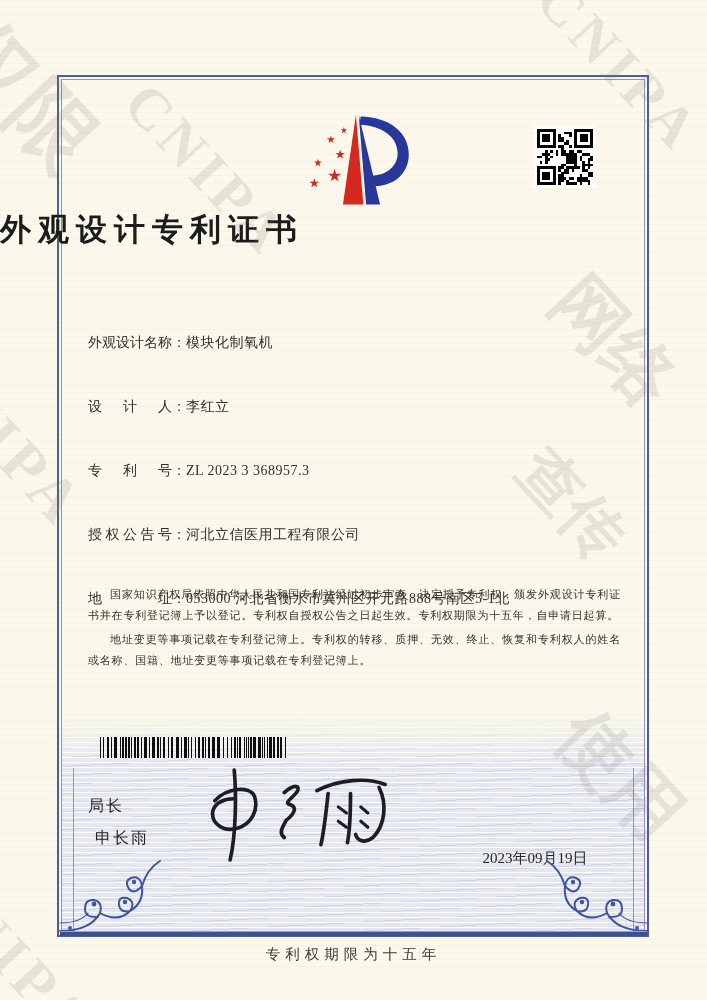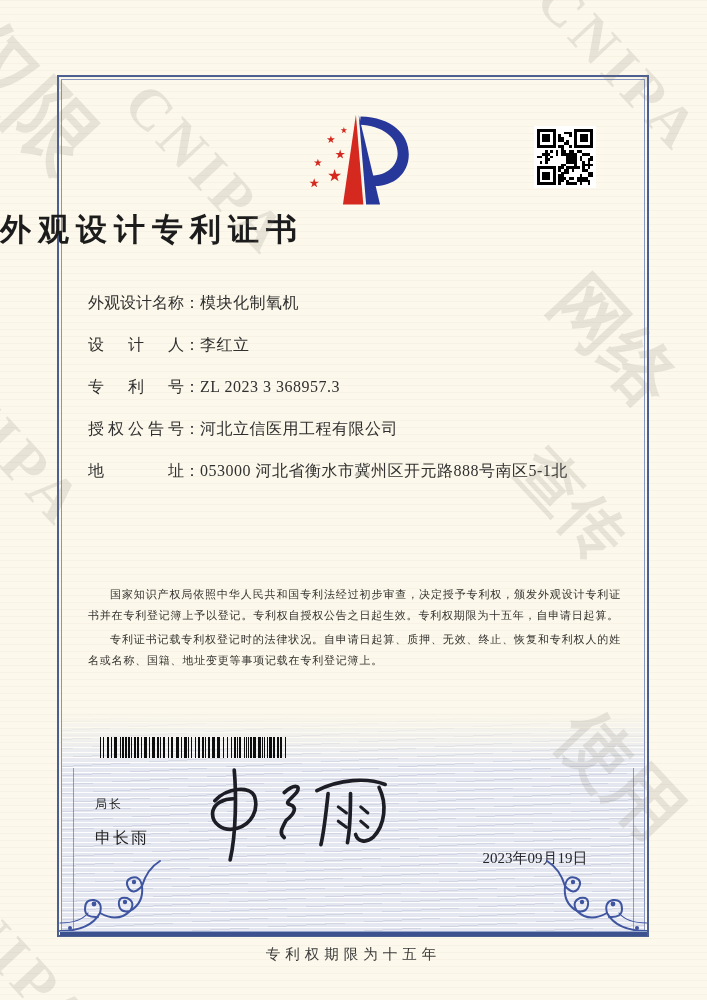--- a/index.html
+++ b/index.html
@@ -31,33 +31,33 @@
   .ornament.left { left:58px; } .ornament.right { left:545px; transform:scaleX(-1); }
   
   .cert-no { position:absolute; left:100px; top:120px; font-size:15px; color:#4a4a4a; letter-spacing:1px; }
   .logo { position:absolute; left:288px; top:110px; width:134px; height:102px; }
   .qr { position:absolute; left:534px; top:126px; width:62px; height:62px; background:#fff; padding:3px; }
   .qr svg { display:block; width:56px; height:56px; }
   .title { position:absolute; left:0; top:209px; width:707px; text-align:left;
     font-size:31px; font-weight:bold; color:#1c1c1c; letter-spacing:7px; }
   
   .fields { position:absolute; left:88px; top:291px; width:540px; }
-  .frow { height:24px; line-height:24px; margin-bottom:18px; font-size:16px; color:#303030; white-space:nowrap; }
+  .frow { height:24px; line-height:24px; margin-bottom:18px; font-size:14px; color:#303030; white-space:nowrap;margin-top:40px; }
   .flabel { display:inline-block; width:6em; text-align:justify; text-align-last:justify; vertical-align:top; }
   .fcolon { display:inline-block; }
   .fvalue { letter-spacing:0.5px; }
   .pair2 { margin-left:38px; }
   
   .paras { position:absolute; left:88px; top:584px; width:533px; font-size:11px;
     line-height:1.92; color:#33322f; letter-spacing:0.8px; text-align:justify; }
   .paras p { text-indent:2em; margin-bottom:3px; }
   
   .barcode { position:absolute; left:100px; top:737px; width:192px; height:21px; display:flex; align-items:stretch; }
   .barcode span { display:block; height:100%; }
-  .signer-title { position:absolute; left:95px; top:796px; font-size:12px; color:#222; letter-spacing:2px;
+  .signer-title { position:absolute; left:88px; top:796px; font-size:16px; color:#222; letter-spacing:2px;
     font-family:Liberation Mono, monospace; }
   .signer-name  { position:absolute; left:95px; top:828px; font-size:16px; color:#222; letter-spacing:2px;
     font-family:"Liberation Sans","DejaVu Sans",sans-serif; }
   .signature { position:absolute; left:196px; top:762px; width:205px; height:102px; }
   .issue-date { position:absolute; left:430px; top:849px; width:210px; text-align:center;
     font-size:15px; color:#26262c; }
   .page-num { position:absolute; left:0; top:912px; width:707px; text-align:center;
     font-size:12.5px; color:#3e4257; letter-spacing:1px; }
   .footer-note { position:absolute; left:0; top:945px; width:707px; text-align:center;
     font-size:14.5px; color:#3a3a3a; letter-spacing:5px; }
@@ -262,21 +262,21 @@
     <div class="frow">
       <span class="flabel">授权公告号</span><span class="fcolon">：</span><span class="fvalue">河北立信医用工程有限公司</span>
     </div>
     <div class="frow">
       <span class="flabel">地址</span><span class="fcolon">：</span><span class="fvalue">053000 河北省衡水市冀州区开元路888号南区5-1北</span>
     </div>
   </div>
 
   <div class="paras">
     <p>国家知识产权局依照中华人民共和国专利法经过初步审查，决定授予专利权，颁发外观设计专利证书并在专利登记簿上予以登记。专利权自授权公告之日起生效。专利权期限为十五年，自申请日起算。</p>
-    <p>专利证书记载专利权登记时的法律状况。自申请日起算、质押、无效、终止、恢复和专利权人的姓名或名称、国籍、地址变更等事项记载在专利登记簿上。</p>
+    <p>地址变更等事项记载在专利登记簿上。专利权的转移、质押、无效、终止、恢复和专利权人的姓名或名称、国籍、地址变更等事项记载在专利登记簿上。</p>
   </div>
 
   <div class="barcode" id="barcode">
       <span style="width:1px;background:#0d0d0d"></span>
       <span style="width:2px"></span>
       <span style="width:1px;background:#0d0d0d"></span>
       <span style="width:3px"></span>
       <span style="width:2px;background:#0d0d0d"></span>
       <span style="width:2px"></span>
       <span style="width:1px;background:#0d0d0d"></span>

